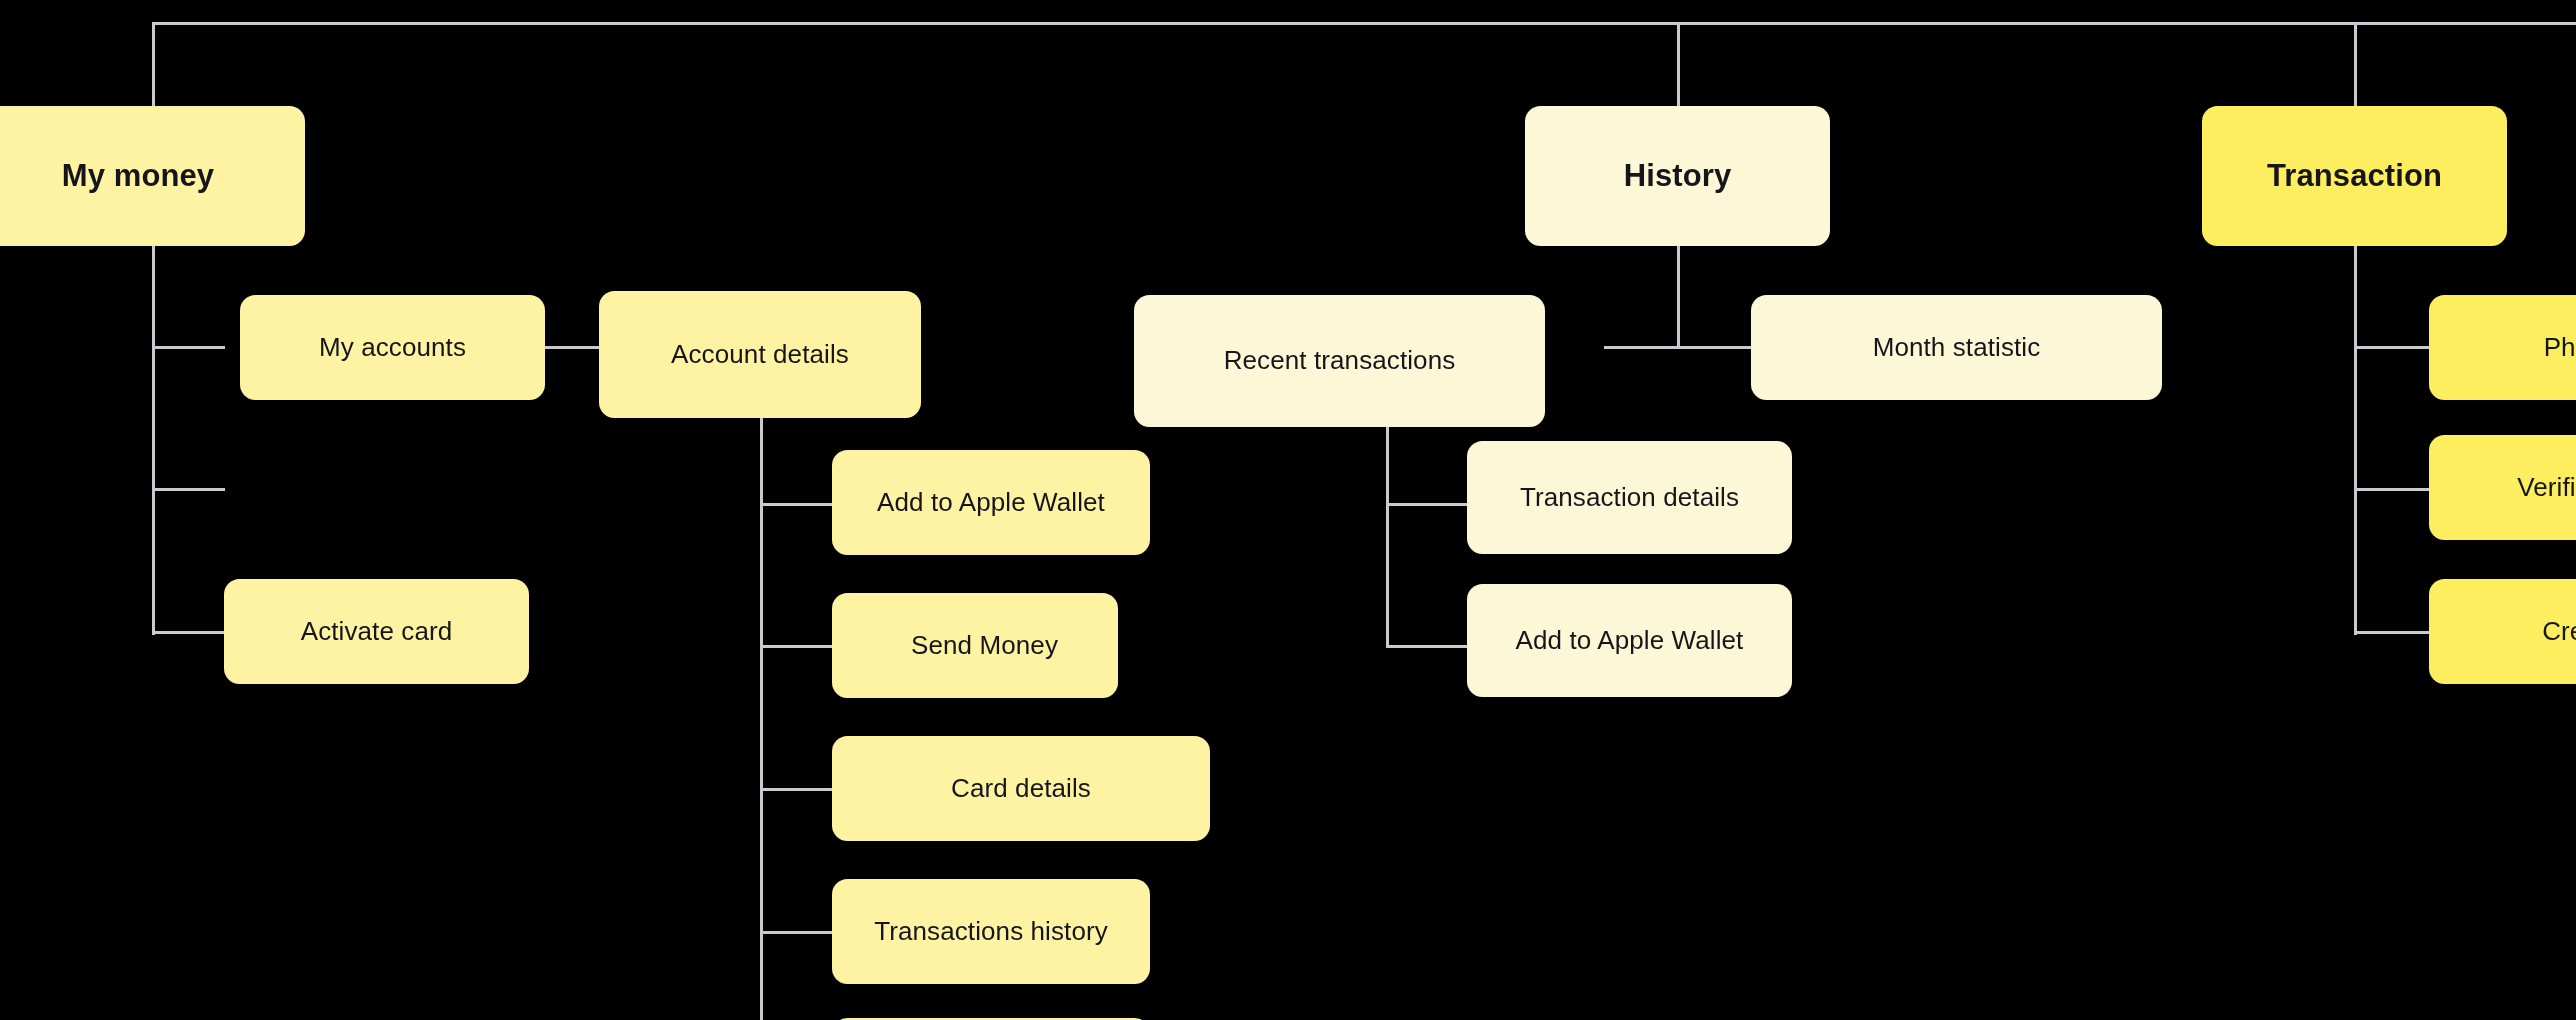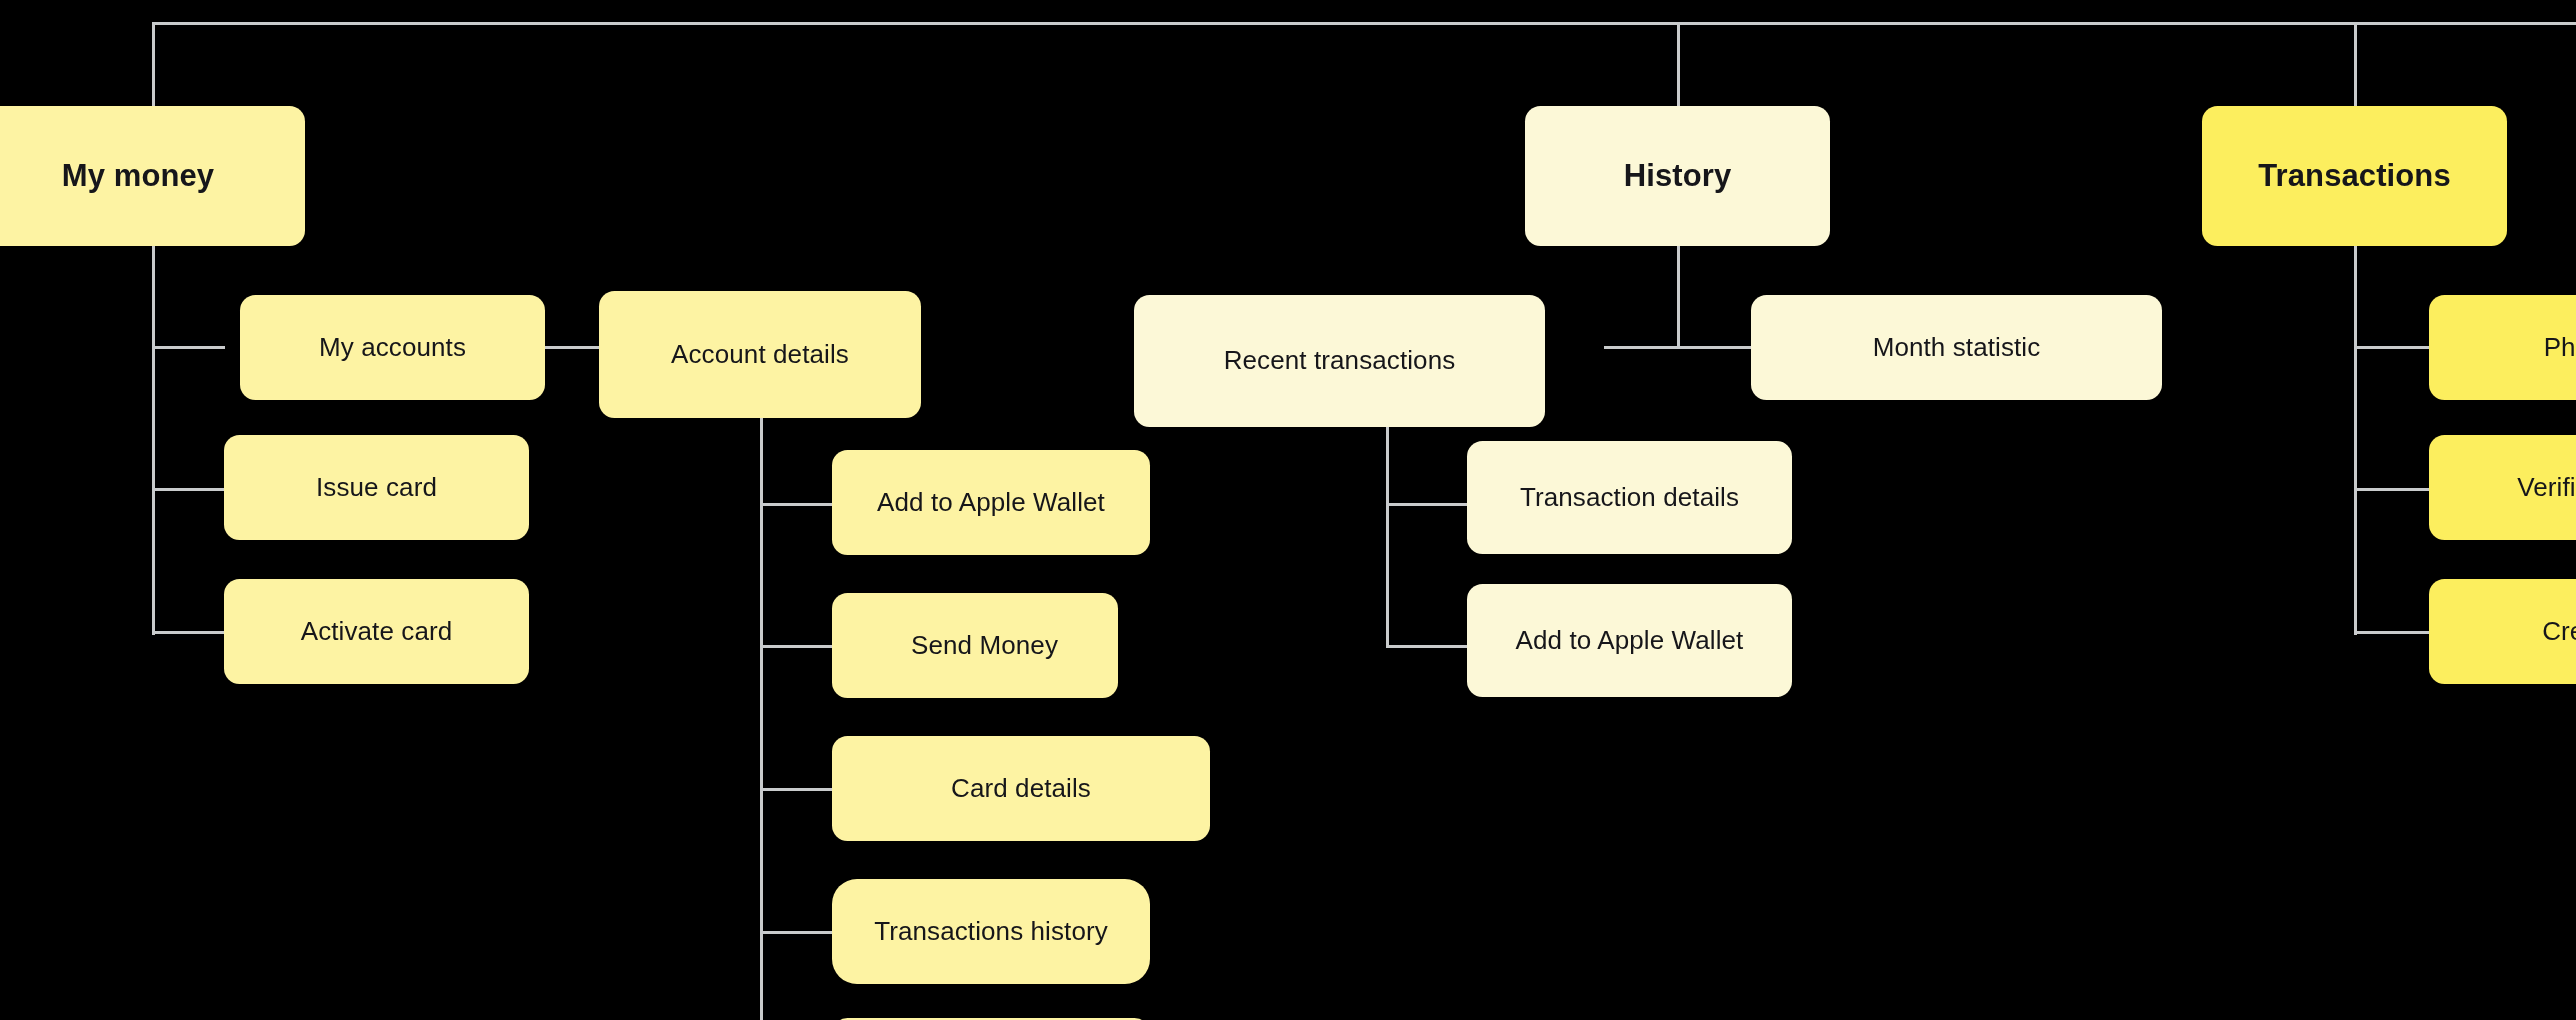--- a/index.html
+++ b/index.html
@@ -75,42 +75,41 @@
   <div class="node tone-pale lvl-root" style="left:-29px; top:106px; width:334px; height:140px;">My money</div>
 
   <div class="line line-v" style="left:152px; top:246px; height:389px;"></div>
 
   <div class="line line-h" style="left:152px; top:346px; width:73px;"></div>
   <div class="line line-h" style="left:152px; top:488px; width:73px;"></div>
   <div class="line line-h" style="left:152px; top:631px; width:73px;"></div>
 
   <div class="node tone-pale lvl-child" style="left:240px; top:295px; width:305px; height:105px;">My accounts</div>
 
-  <div class="node tone-pale lvl-child" style="left:224px; top:435px; width:305px; height:105px;">Issue card</div>
 
   <div class="node tone-pale lvl-child" style="left:224px; top:579px; width:305px; height:105px;">Activate card</div>
 
   <div class="line line-h" style="left:529px; top:346px; width:72px;"></div>
 
   <div class="node tone-pale lvl-child" style="left:599px; top:291px; width:322px; height:127px;">Account details</div>
 
   <div class="line line-v" style="left:760px; top:403px; height:618px;"></div>
 
   <div class="line line-h" style="left:760px; top:503px; width:72px;"></div>
   <div class="line line-h" style="left:760px; top:645px; width:72px;"></div>
   <div class="line line-h" style="left:760px; top:788px; width:72px;"></div>
   <div class="line line-h" style="left:760px; top:931px; width:72px;"></div>
 
   <div class="node tone-pale lvl-child" style="left:832px; top:450px; width:318px; height:105px;">Add to Apple Wallet</div>
 
   <div class="node tone-pale lvl-child" style="left:832px; top:593px; width:286px; height:105px;padding-left:32px;">Send Money</div>
 
   <div class="node tone-pale lvl-child" style="left:832px; top:736px; width:378px; height:105px;">Card details</div>
 
-  <div class="node tone-pale lvl-child" style="left:832px; top:879px; width:318px; height:105px;border-radius:25px;">Transactions history</div>
+  <div class="node tone-pale lvl-child" style="left:832px; top:879px; width:318px; height:105px;">Transactions history</div>
 
   <div class="node tone-pale lvl-child" style="left:832px; top:1018px; width:318px; height:105px;"></div>
 
   <div class="node tone-cream lvl-root" style="left:1525px; top:106px; width:305px; height:140px;">History</div>
 
   <div class="line line-v" style="left:1677px; top:246px; height:100px;"></div>
 
   <div class="line line-h" style="left:1604px; top:346px; width:75px;"></div>
   <div class="line line-h" style="left:1677px; top:346px; width:75px;"></div>
 
@@ -120,21 +119,21 @@
 
   <div class="line line-v" style="left:1386px; top:400px; height:247px;"></div>
 
   <div class="line line-h" style="left:1386px; top:503px; width:81px;"></div>
   <div class="line line-h" style="left:1386px; top:645px; width:81px;"></div>
 
   <div class="node tone-cream lvl-child" style="left:1467px; top:441px; width:325px; height:113px;">Transaction details</div>
 
   <div class="node tone-cream lvl-child" style="left:1467px; top:584px; width:325px; height:113px;">Add to Apple Wallet</div>
 
-  <div class="node tone-bright lvl-root" style="left:2202px; top:106px; width:305px; height:140px;">Transactions</div>
+  <div class="node tone-bright lvl-root" style="left:2202px; top:106px; width:305px; height:140px;">Transaction</div>
 
   <div class="line line-v" style="left:2354px; top:246px; height:389px;"></div>
 
   <div class="line line-h" style="left:2354px; top:346px; width:76px;"></div>
   <div class="line line-h" style="left:2354px; top:488px; width:76px;"></div>
   <div class="line line-h" style="left:2354px; top:631px; width:76px;"></div>
 
   <div class="node tone-bright lvl-child" style="left:2429px; top:295px; width:305px; height:105px; justify-content:center;">Phone</div>
 
   <div class="node tone-bright lvl-child" style="left:2429px; top:435px; width:305px; height:105px; justify-content:center;">Verification</div>

